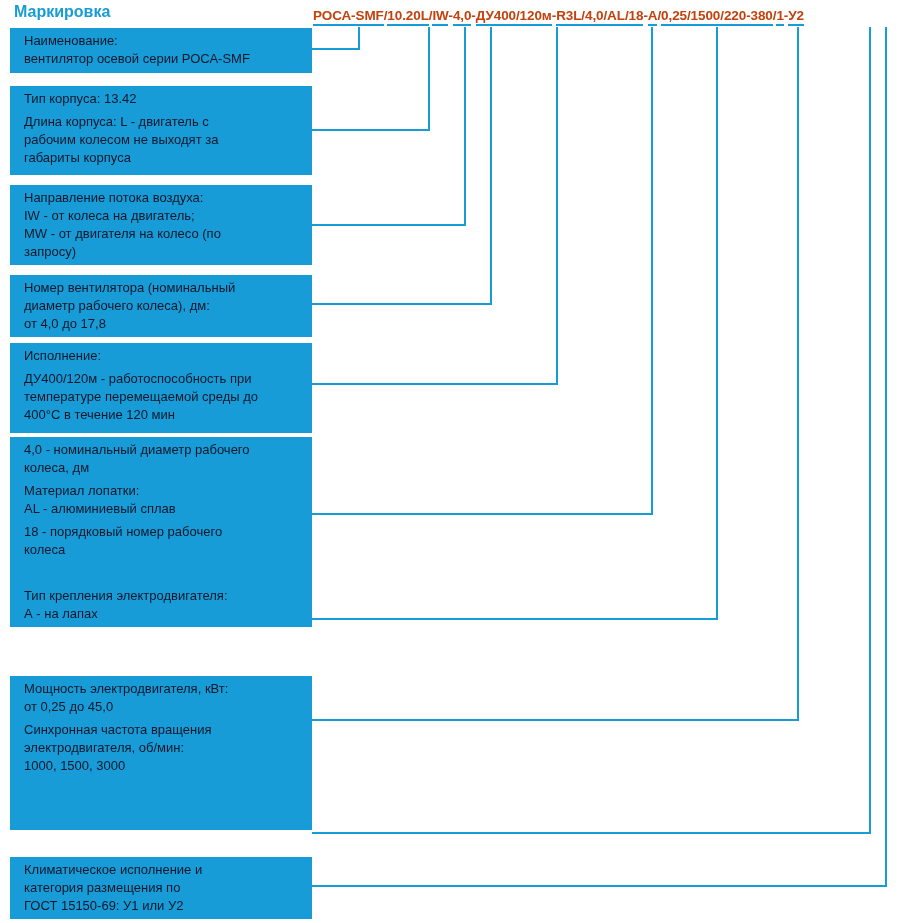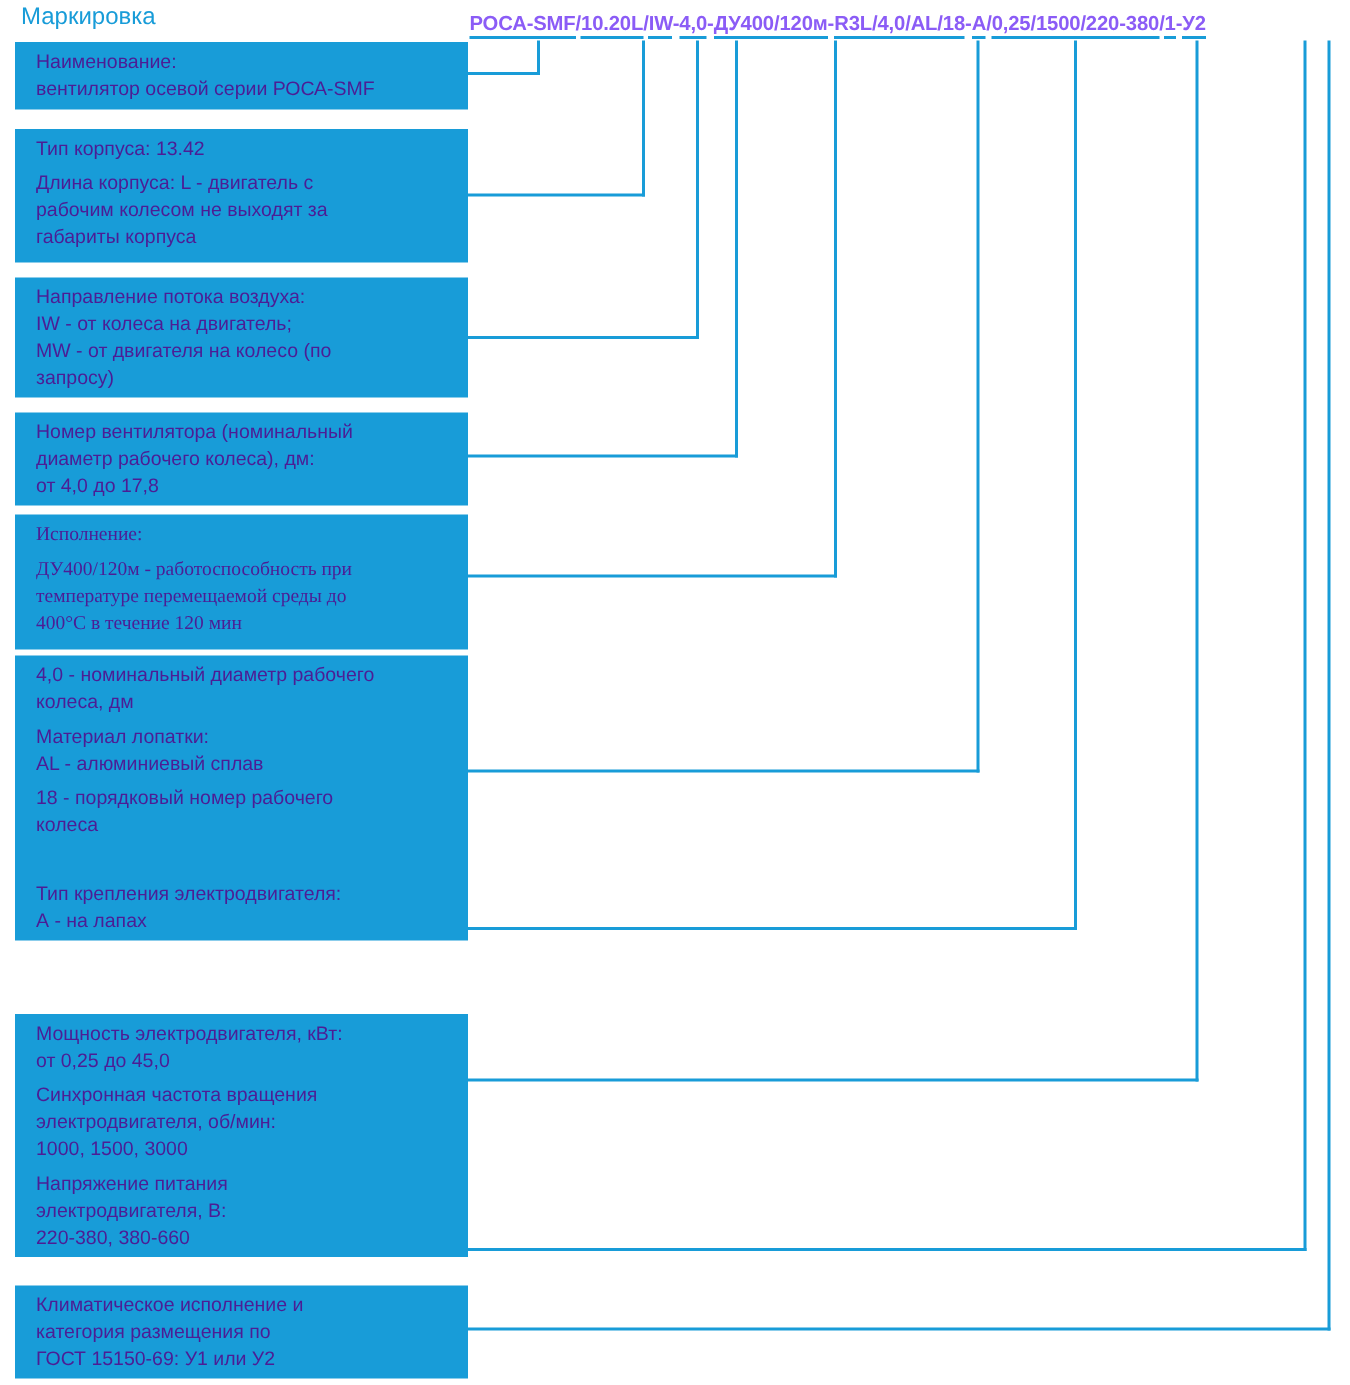--- a/index.html
+++ b/index.html
@@ -10,49 +10,49 @@
     background: #ffffff;
     overflow: hidden;
     font-family: "Liberation Sans", sans-serif;
   }
   .title {
     position: absolute;
     left: 14px;
     top: 3px;
     margin: 0;
     font-size: 16px;
-    font-weight: normal;
+    font-weight: bold;
     color: #189cd8;
   }
   .code {
     position: absolute;
     left: 313px;
     top: 8px;
     font-size: 13.5px;
     font-weight: bold;
     letter-spacing: -0.1px;
-    color: #8b5cf6;
+    color: #c2410c;
     white-space: nowrap;
   }
   .code .seg.u {
     border-bottom: 2px solid #189cd8;
     padding-bottom: 1px;
   }
   .connector {
     position: absolute;
     border-right: 2px solid #189cd8;
     border-bottom: 2px solid #189cd8;
   }
   .box {
     position: absolute;
     left: 10px;
     width: 302px;
     box-sizing: border-box;
     background: #189cd8;
-    color: #4c1d95;
+    color: #0f172a;
     font-size: 13px;
     line-height: 18px;
     padding: 4px 10px 4px 14px;
   }
   .box p {
     margin: 0;
     white-space: pre-line;
   }
   .box p + p { margin-top: 5px; }
 </style>
@@ -96,21 +96,21 @@
 MW - от двигателя на колесо (по
 запросу)</p>
   </div>
 
   <div class="box" style="top:275px; min-height:58px;">
     <p>Номер вентилятора (номинальный
 диаметр рабочего колеса), дм:
 от 4,0 до 17,8</p>
   </div>
 
-  <div class="box" style="top:343px; min-height:90px;font-family:Liberation Serif, serif;">
+  <div class="box" style="top:343px; min-height:90px;">
     <p>Исполнение:</p>
     <p>ДУ400/120м - работоспособность при
 температуре перемещаемой среды до
 400°С в течение 120 мин</p>
   </div>
 
   <div class="box" style="top:437px; min-height:152px;">
     <p>4,0 - номинальный диаметр рабочего
 колеса, дм</p>
     <p>Материал лопатки:
@@ -123,23 +123,20 @@
     <p>Тип крепления электродвигателя:
 А - на лапах</p>
   </div>
 
   <div class="box" style="top:676px; min-height:154px;">
     <p>Мощность электродвигателя, кВт:
 от 0,25 до 45,0</p>
     <p>Синхронная частота вращения
 электродвигателя, об/мин:
 1000, 1500, 3000</p>
-    <p>Напряжение питания
-электродвигателя, В:
-220-380, 380-660</p>
   </div>
 
 
   <div class="box" style="top:857px; min-height:59px;">
     <p>Климатическое исполнение и
 категория размещения по
 ГОСТ 15150-69: У1 или У2</p>
   </div>
 
 </div>

